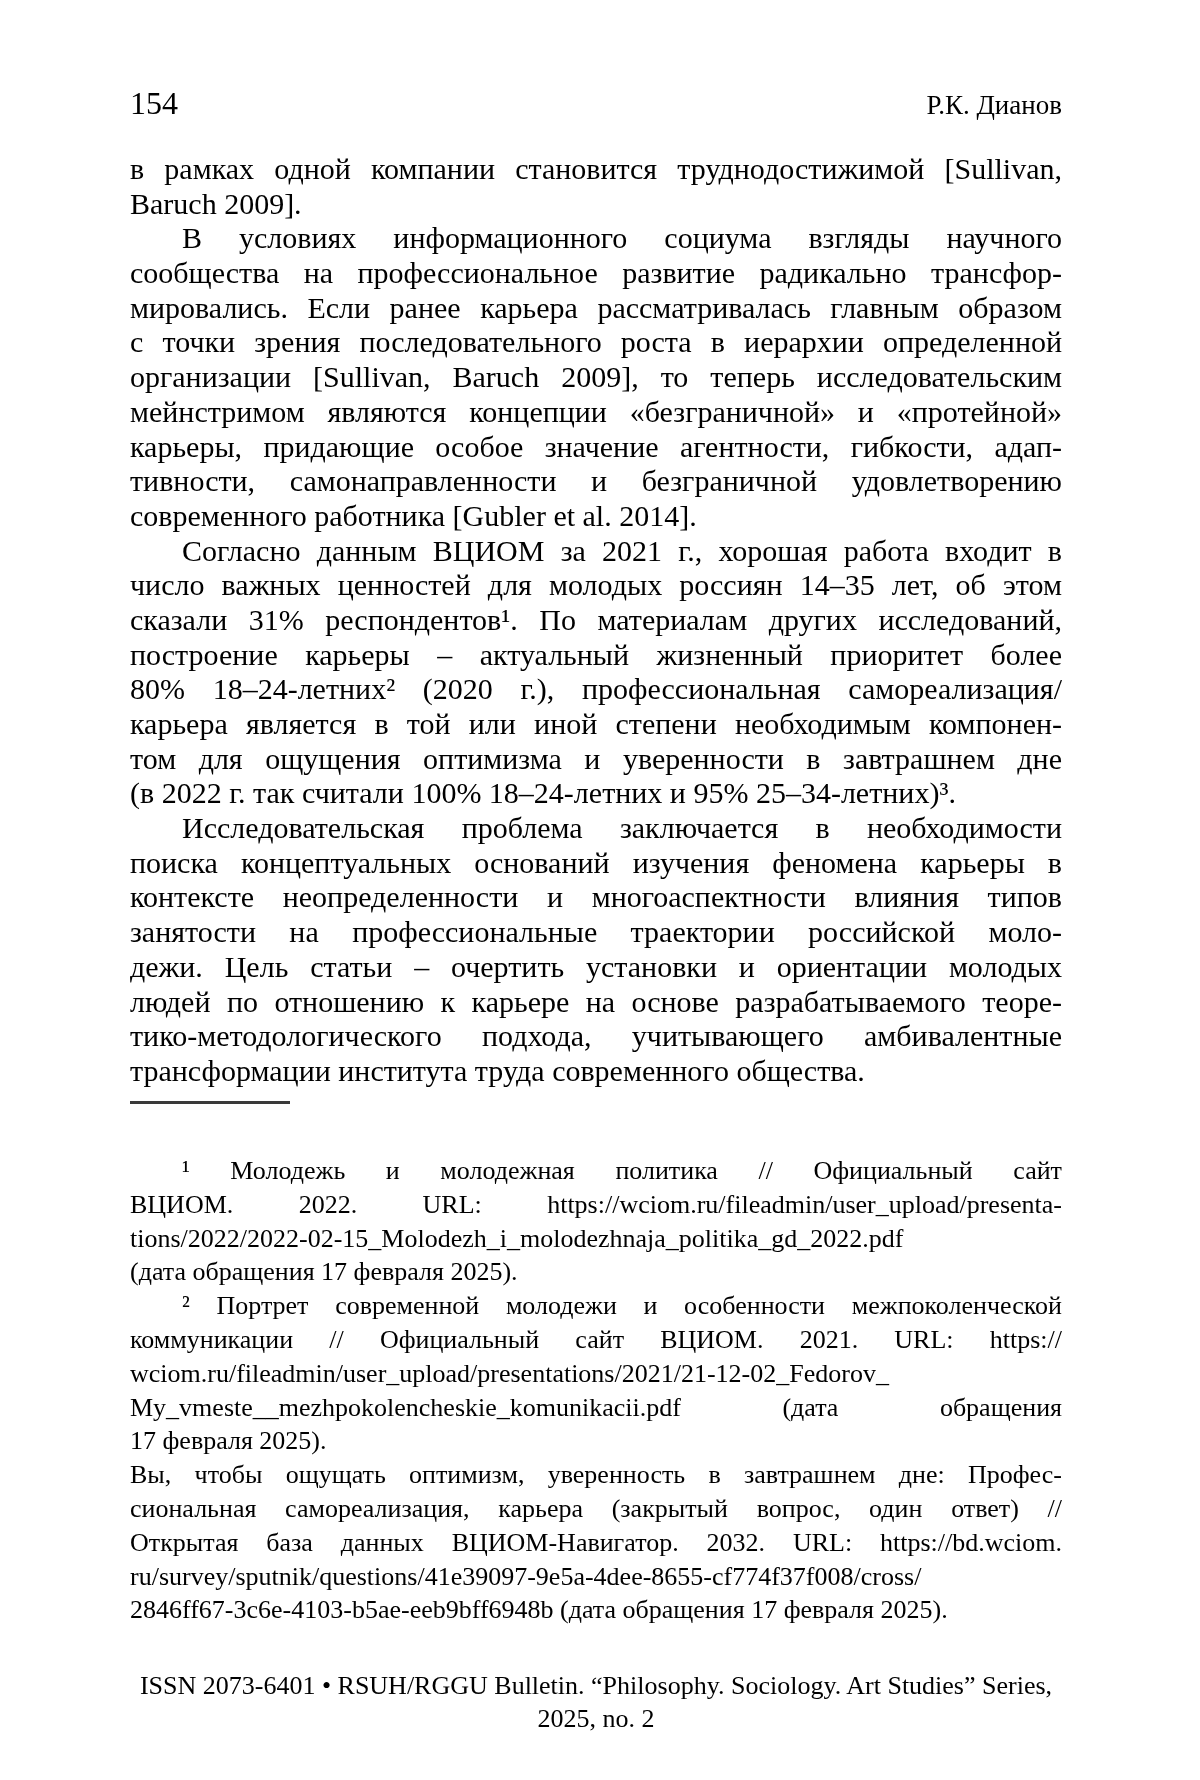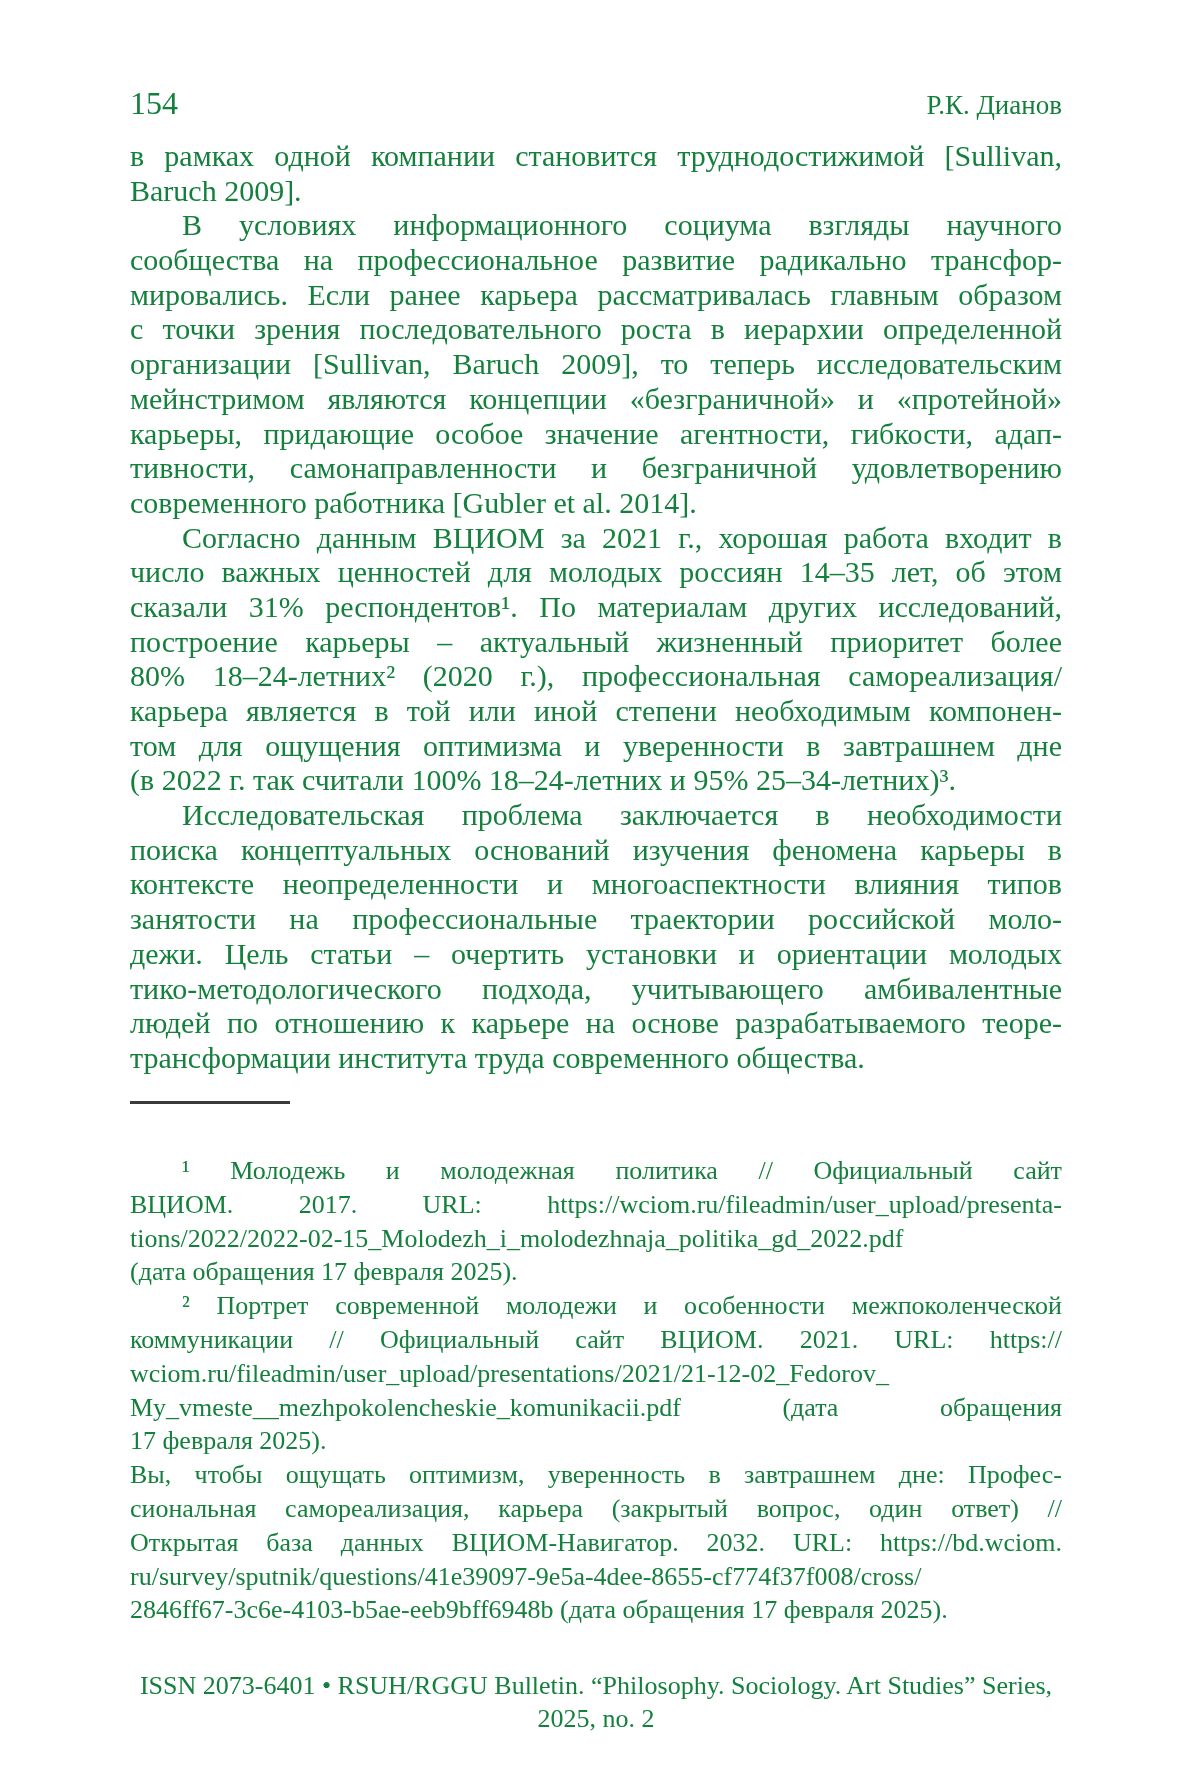--- a/index.html
+++ b/index.html
@@ -3,38 +3,38 @@
 <meta charset="utf-8">
 <style>
   html,body { margin:0; padding:0; }
   body { background:#ffffff; }
   .page {
     position: relative;
     width: 1161px;
     height: 1780px;
     background: #ffffff;
     font-family: "Liberation Serif", "DejaVu Serif", serif;
-    color: #15803d;
+    color: #000000;
     overflow: hidden;
   }
   .header {
     position: absolute;
     left: 130px;
     top: 84px;
     width: 932px;
     display: flex;
     justify-content: space-between;
     align-items: baseline;
   }
   .page-number { font-size: 32px; line-height: 38px; }
   .author { font-size: 27px; line-height: 38px; }
   .article-body {
     position: absolute;
     left: 130px;
-    top: 139px;
+    top: 152px;
     width: 932px;
     font-size: 30px;
   }
   .article-body .line {
     line-height: 34.7px;
     height: 34.7px;
     white-space: nowrap;
   }
   .line.just {
     white-space: normal;
@@ -101,30 +101,30 @@
       <div class="line just">построение карьеры – актуальный жизненный приоритет более</div>
       <div class="line just">80% 18–24-летних² (2020 г.), профессиональная самореализация/</div>
       <div class="line just">карьера является в той или иной степени необходимым компонен-</div>
       <div class="line just">том для ощущения оптимизма и уверенности в завтрашнем дне</div>
       <div class="line">(в 2022 г. так считали 100% 18–24-летних и 95% 25–34-летних)³.</div>
       <div class="line just indent">Исследовательская проблема заключается в необходимости</div>
       <div class="line just">поиска концептуальных оснований изучения феномена карьеры в</div>
       <div class="line just">контексте неопределенности и многоаспектности влияния типов</div>
       <div class="line just">занятости на профессиональные траектории российской моло-</div>
       <div class="line just">дежи. Цель статьи – очертить установки и ориентации молодых</div>
+      <div class="line just">людей по отношению к карьере на основе разрабатываемого теоре-</div>
       <div class="line just">тико-методологического подхода, учитывающего амбивалентные</div>
-      <div class="line just">людей по отношению к карьере на основе разрабатываемого теоре-</div>
       <div class="line">трансформации института труда современного общества.</div>
     </div>
 
   <div class="fnsep"></div>
 
   <div class="footnotes" id="footnotes">
       <div class="line just indent">¹ Молодежь и молодежная политика // Официальный сайт</div>
-      <div class="line just">ВЦИОМ. 2017. URL: https://wciom.ru/fileadmin/user_upload/presenta-</div>
+      <div class="line just">ВЦИОМ. 2022. URL: https://wciom.ru/fileadmin/user_upload/presenta-</div>
       <div class="line just">tions/2022/2022-02-15_Molodezh_i_molodezhnaja_politika_gd_2022.pdf</div>
       <div class="line">(дата обращения 17 февраля 2025).</div>
       <div class="line just indent">² Портрет современной молодежи и особенности межпоколенческой</div>
       <div class="line just">коммуникации // Официальный сайт ВЦИОМ. 2021. URL: https://</div>
       <div class="line just">wciom.ru/fileadmin/user_upload/presentations/2021/21-12-02_Fedorov_</div>
       <div class="line just">My_vmeste__mezhpokolencheskie_komunikacii.pdf (дата обращения</div>
       <div class="line">17 февраля 2025).</div>
       <div class="line just">Вы, чтобы ощущать оптимизм, уверенность в завтрашнем дне: Профес-</div>
       <div class="line just">сиональная самореализация, карьера (закрытый вопрос, один ответ) //</div>
       <div class="line just">Открытая база данных ВЦИОМ-Навигатор. 2032. URL: https://bd.wciom.</div>

